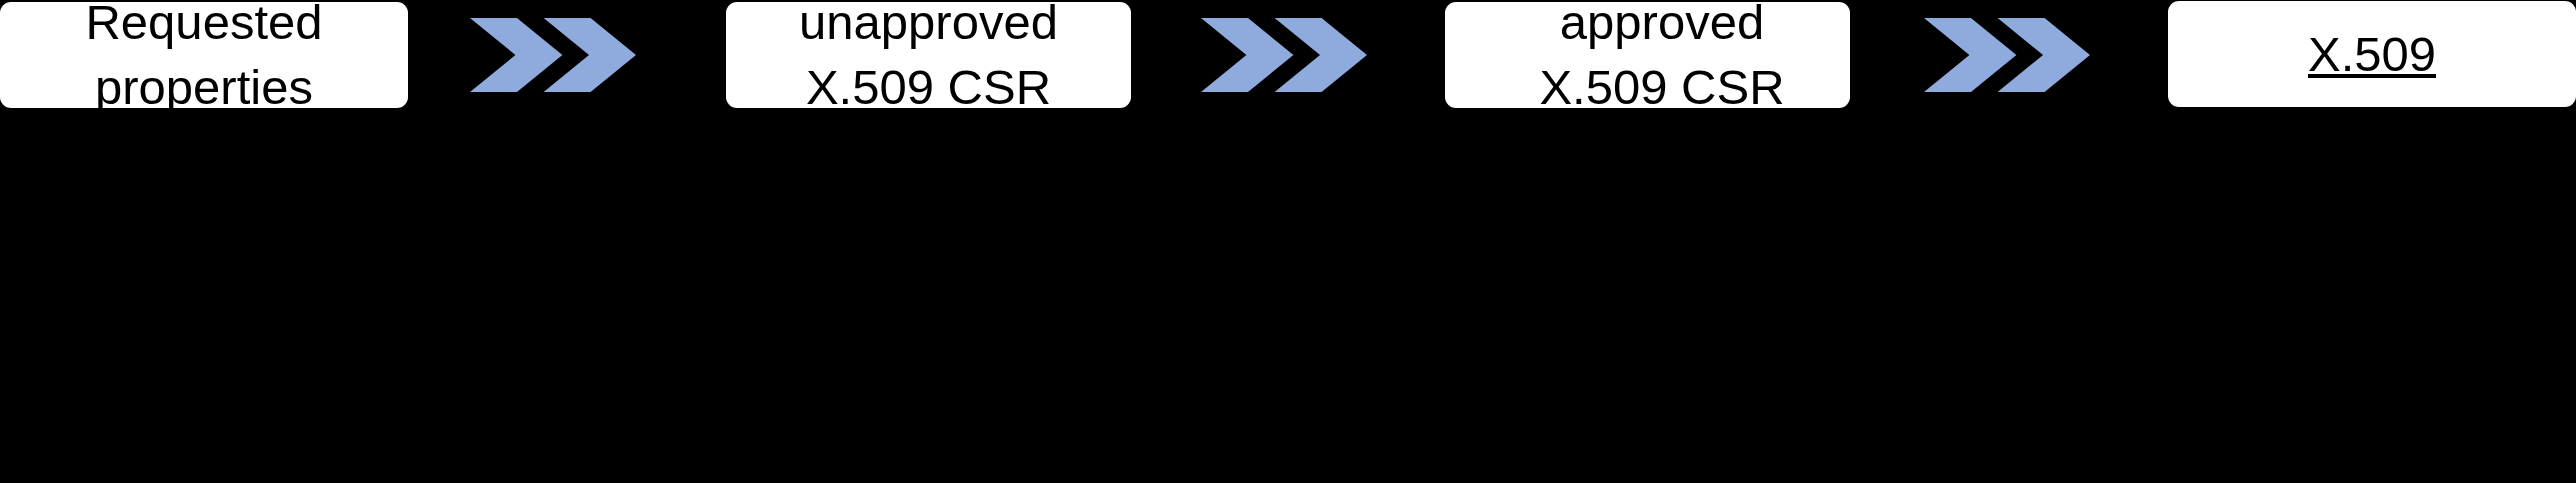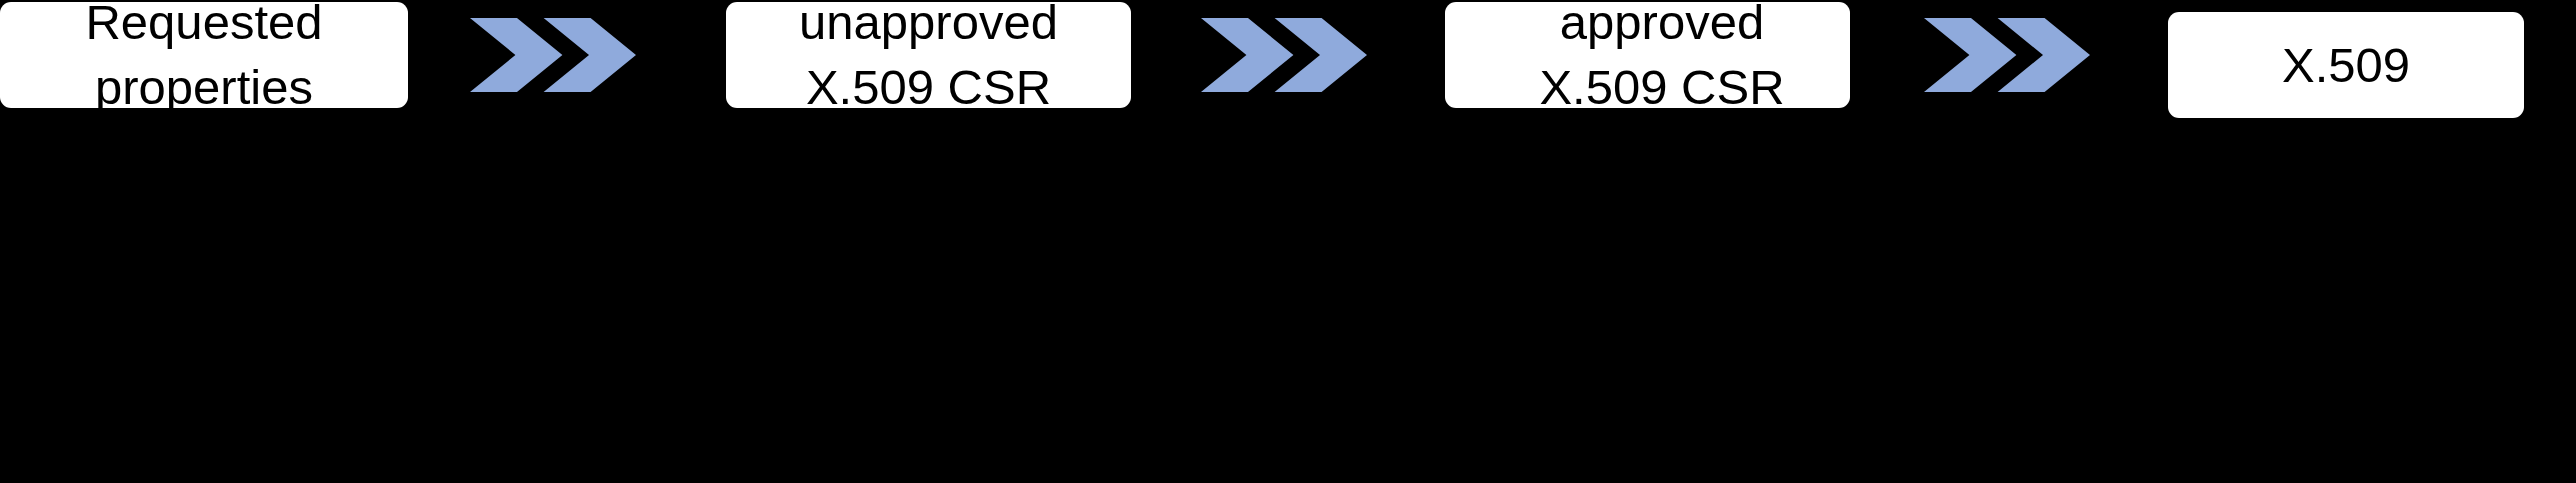--- a/index.html
+++ b/index.html
@@ -48,21 +48,21 @@
   }
   .arrow svg {
     display: block;
     width: 100%;
     height: 100%;
   }
   
   .box-0 { left: 0px;    top: 1.6px; width: 408px; height: 106px; }
   .box-1 { left: 726px;  top: 1.6px; width: 405px; height: 106px; }
   .box-2 { left: 1445px; top: 1.6px; width: 405px; height: 106px; padding-left: 29px; }
-  .box-3 { left: 2168px; top: 12px; width: 356px; height: 106px; }
+  .box-3 { left: 2168px; top: 1px; width: 408px; height: 106px; text-decoration: underline; }
   
   .arrow-0 { left: 470px;  top: 18px; width: 166px; height: 74px; }
   .arrow-1 { left: 1201px; top: 18px; width: 166px; height: 74px; }
   .arrow-2 { left: 1924px; top: 18px; width: 166px; height: 74px; }
 </style>
 </head>
 <body>
 
 <div id="diagram">
 

